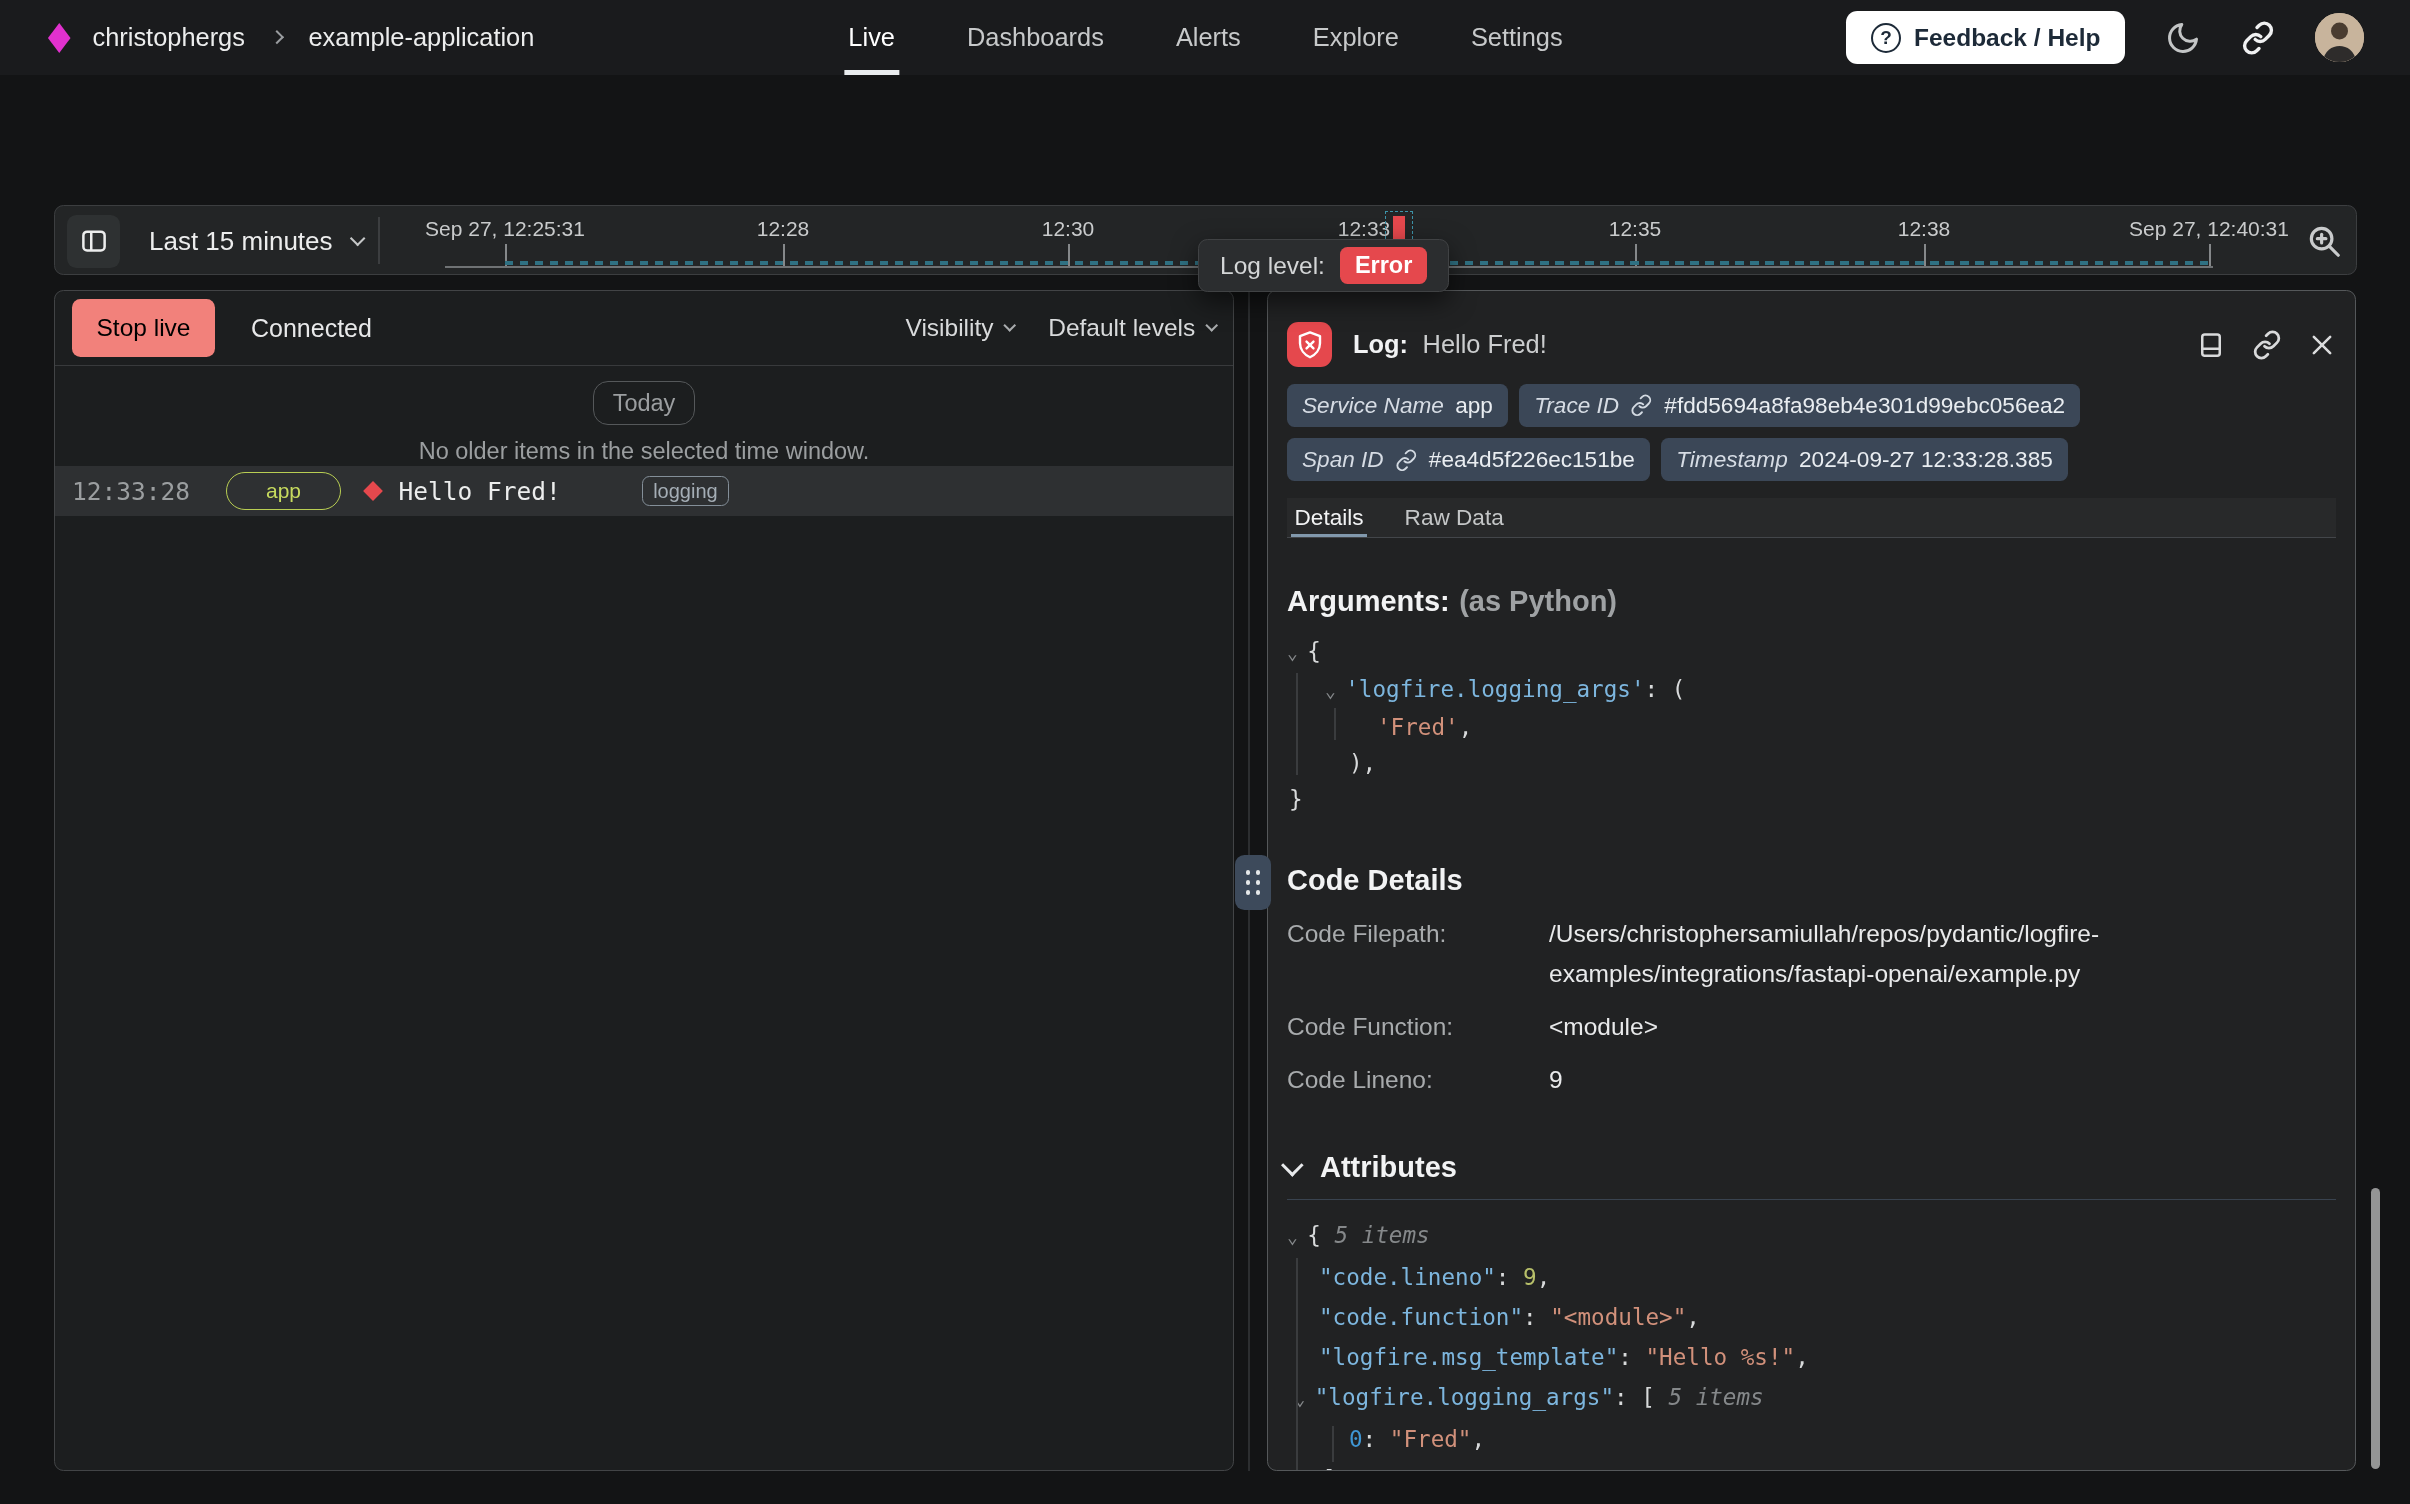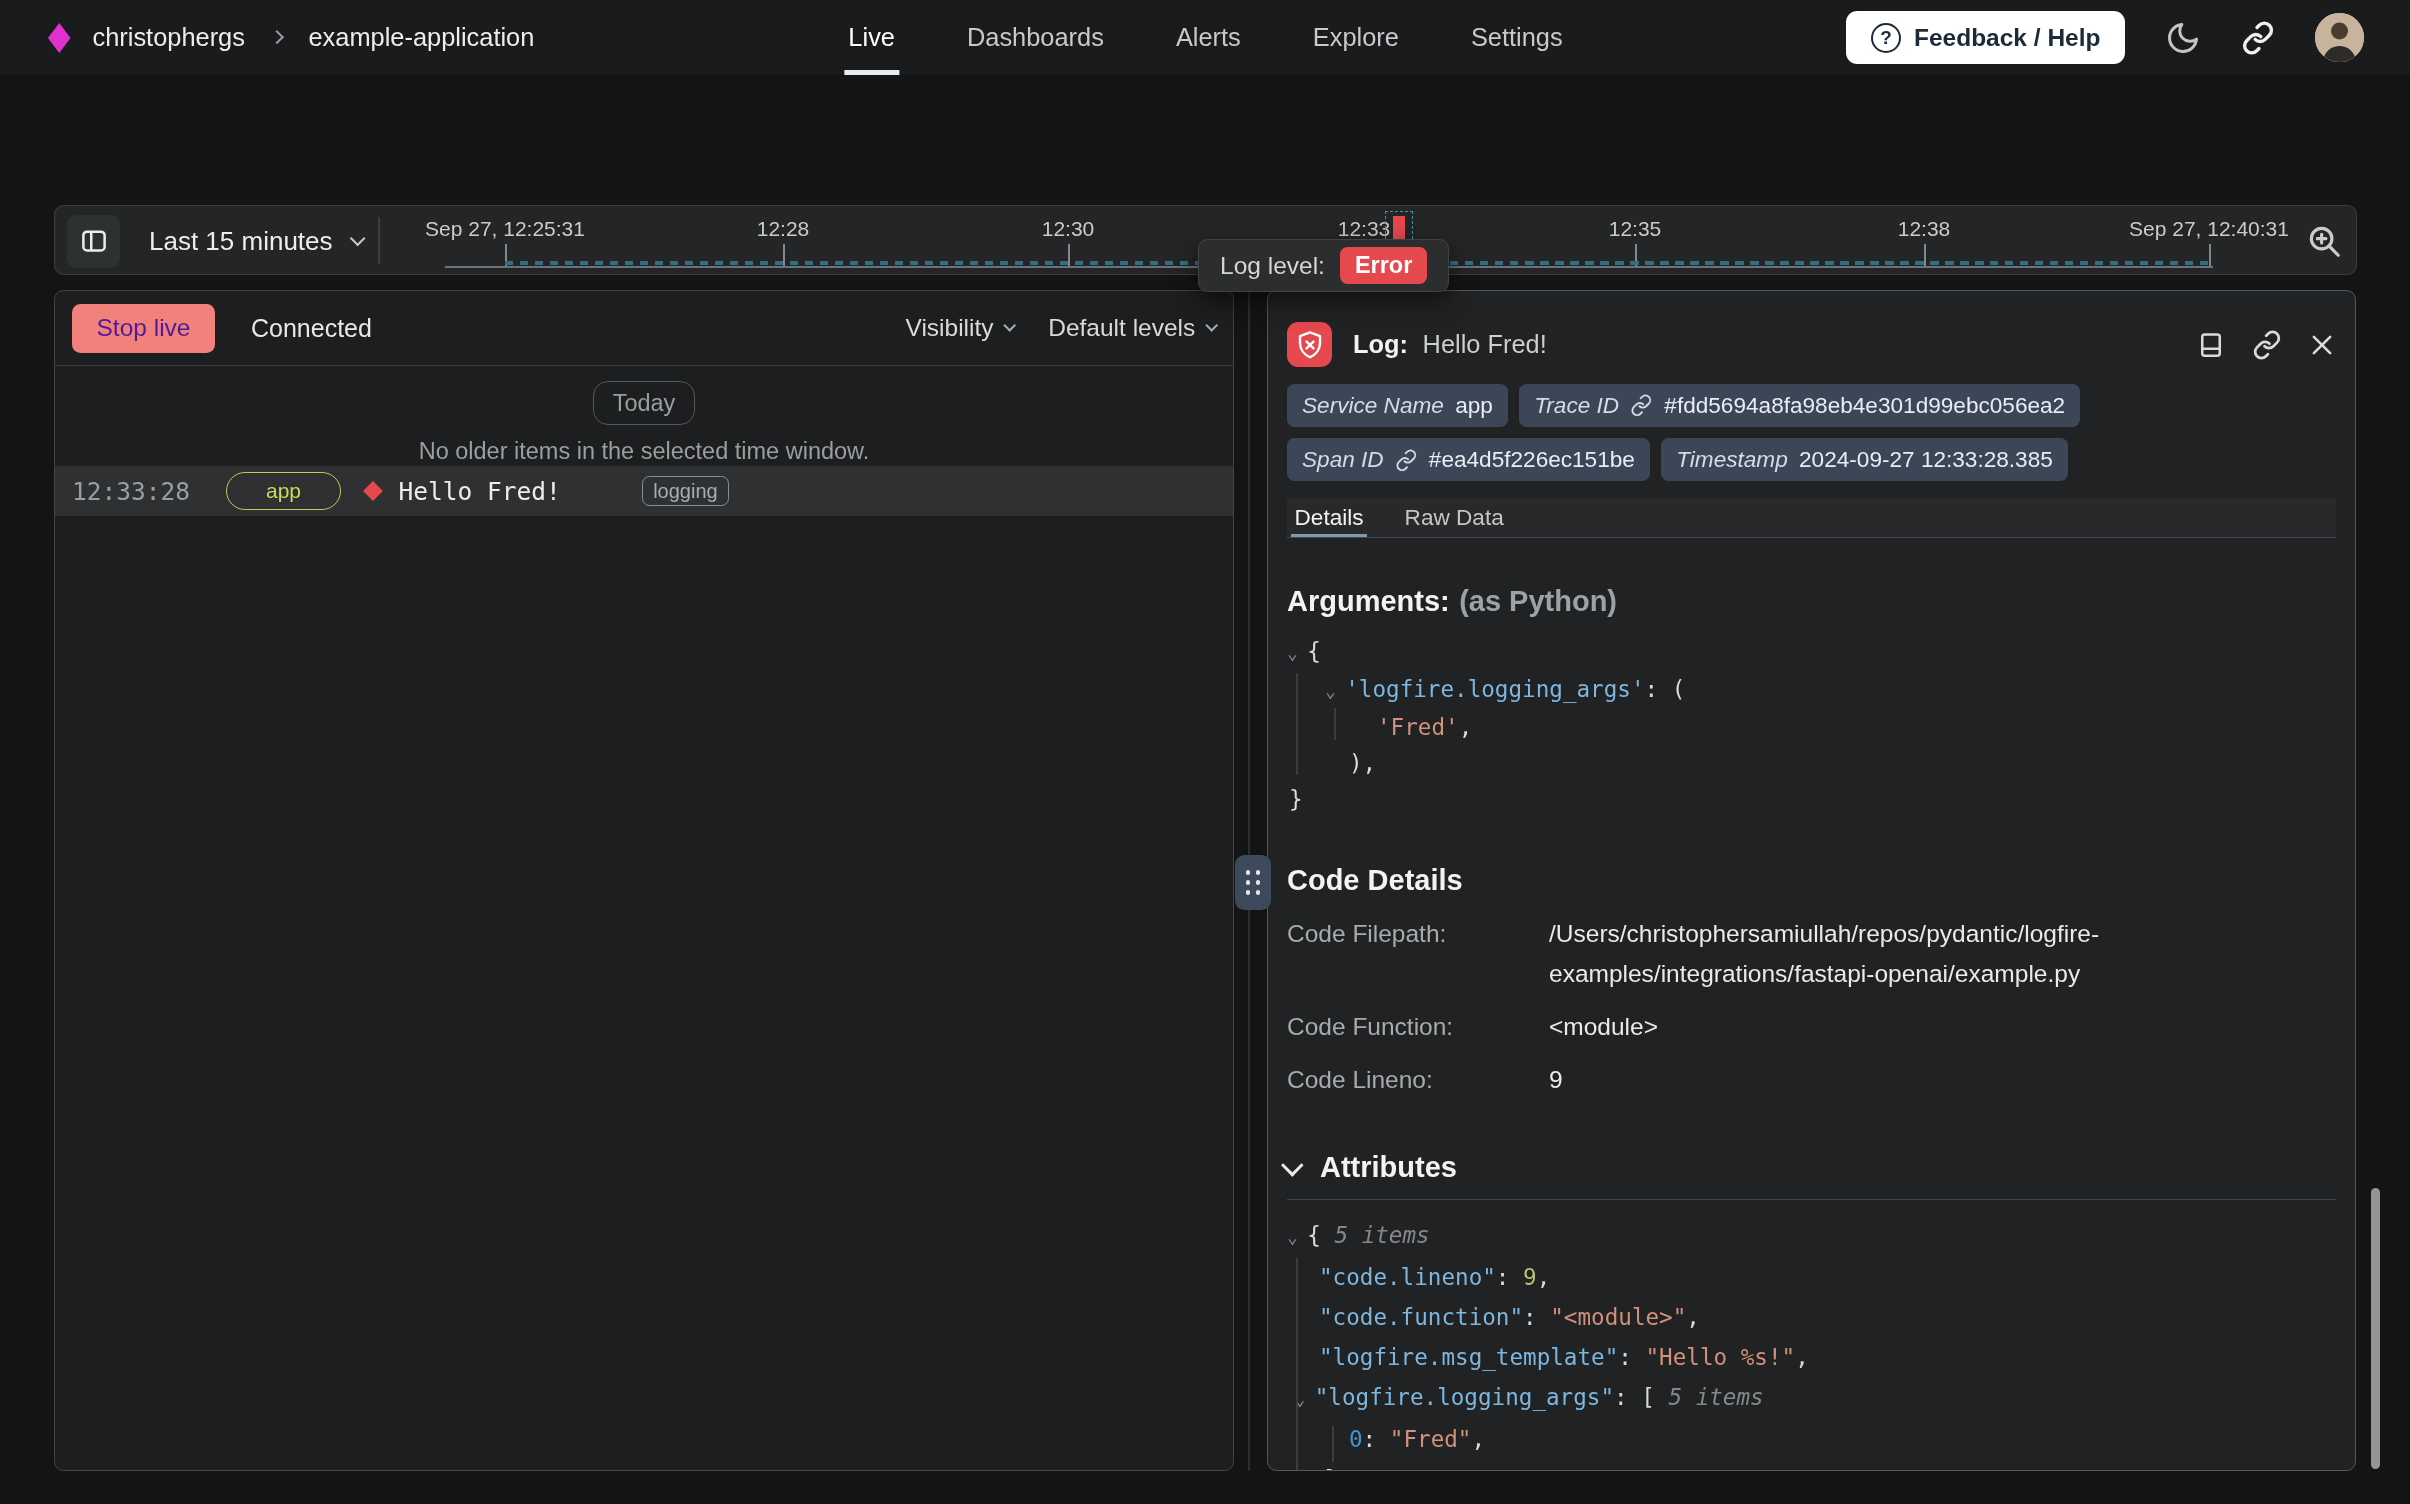--- a/index.html
+++ b/index.html
@@ -49,21 +49,21 @@
   #zoom-btn { position:absolute; right:13px; top:16px; }
 
   
   #tooltip { position:absolute; left:1198px; top:239px; height:53px; background:#2b2d2f; border:0.9px solid #404244; border-radius:9.4px; display:flex; align-items:center; gap:15px; padding:0 21px; z-index:30; box-shadow:0 9.4px 26px rgba(0,0,0,.55); }
   #tooltip .tt-label { font-size:24.5px; color:#d4d6d7; }
   .error-badge { background:#e5484d; color:#ffffff; font-size:23.5px; font-weight:700; border-radius:7.5px; padding:4.7px 15px; }
 
   
   #livepanel { position:absolute; left:54px; top:290px; width:1180px; height:1181px; background:#1c1e1f; border:1.9px solid #424446; border-radius:9.4px; overflow:hidden; }
   #live-header { height:75px; display:flex; align-items:center; padding:0 17px; border-bottom:1.9px solid #383a3c; }
-  #stop-live { background:#f2817b; color:#4c1d95; border:none; border-radius:8.5px; height:49px; padding:0 24.5px; font-size:24.5px; cursor:pointer; }
+  #stop-live { background:#f2817b; color:#000000; border:none; border-radius:8.5px; height:58px; padding:0 24.5px; font-size:24.5px; cursor:pointer; }
   #conn-status { margin-left:36px; font-size:25px; color:#e7e8e9; }
   #live-header .spacer { flex:1; }
   .hdr-drop { display:flex; align-items:center; gap:11.3px; font-size:24.5px; color:#d8dadb; cursor:pointer; margin-left:34px; }
   .hdr-drop .chev-down { border-color:#a9acae; margin-top:-3.8px; width:9.4px; height:9.4px; }
   #empty-msg { margin-top:13px; text-align:center; font-size:23.5px; color:#9b9ea0; }
   #today-wrap { display:flex; justify-content:center; margin-top:15px; }
   #today-btn { background:transparent; border:1.9px solid #55585a; border-radius:15px; color:#9b9ea0; font-size:23.5px; padding:7.5px 19px; cursor:pointer; }
   #log-row { position:absolute; left:0; top:175px; width:100%; height:50px; background:#2e3032; display:flex; align-items:center; cursor:pointer; }
   #log-time { margin-left:17px; font-size:24.5px; color:#9b9ea0; }
   #service-badge { margin-left:36px; width:115px; height:38px; border:1.9px solid #b9ce53; border-radius:19px; display:flex; align-items:center; justify-content:center; font-size:21px; color:#c6da5e; }

